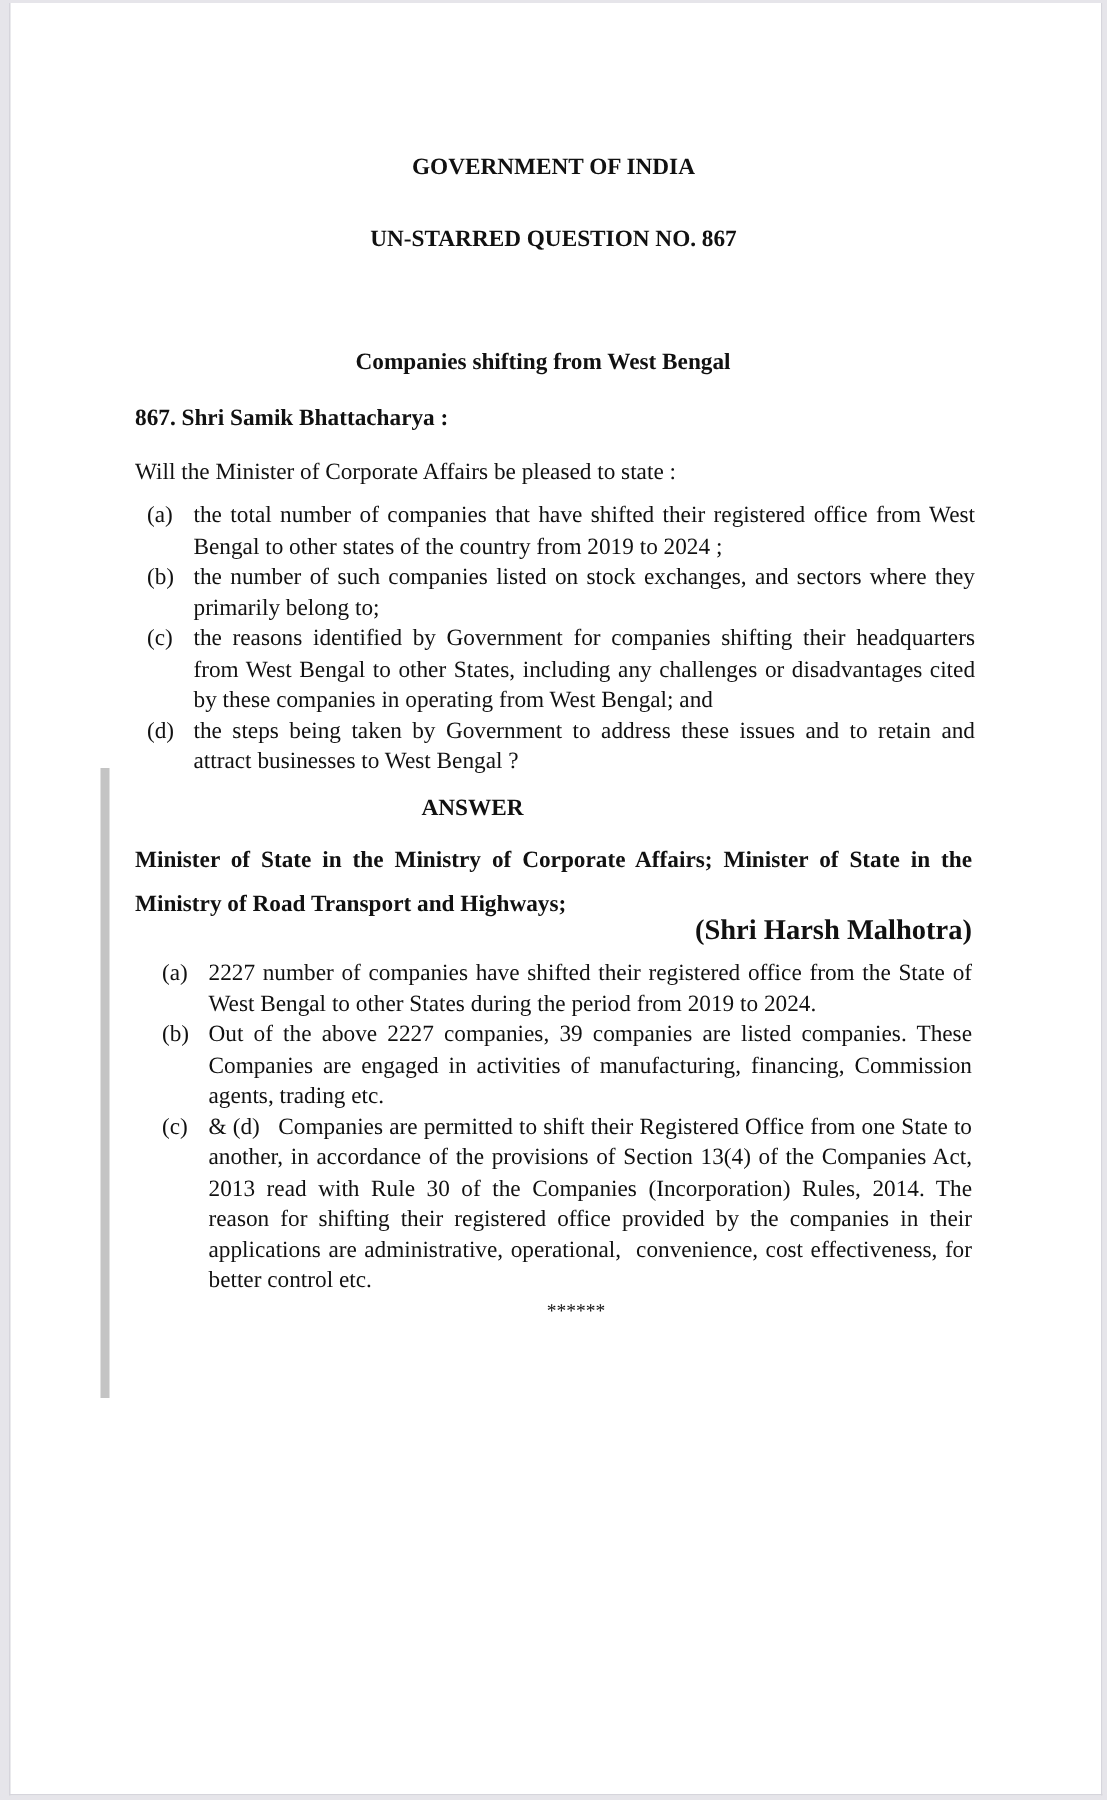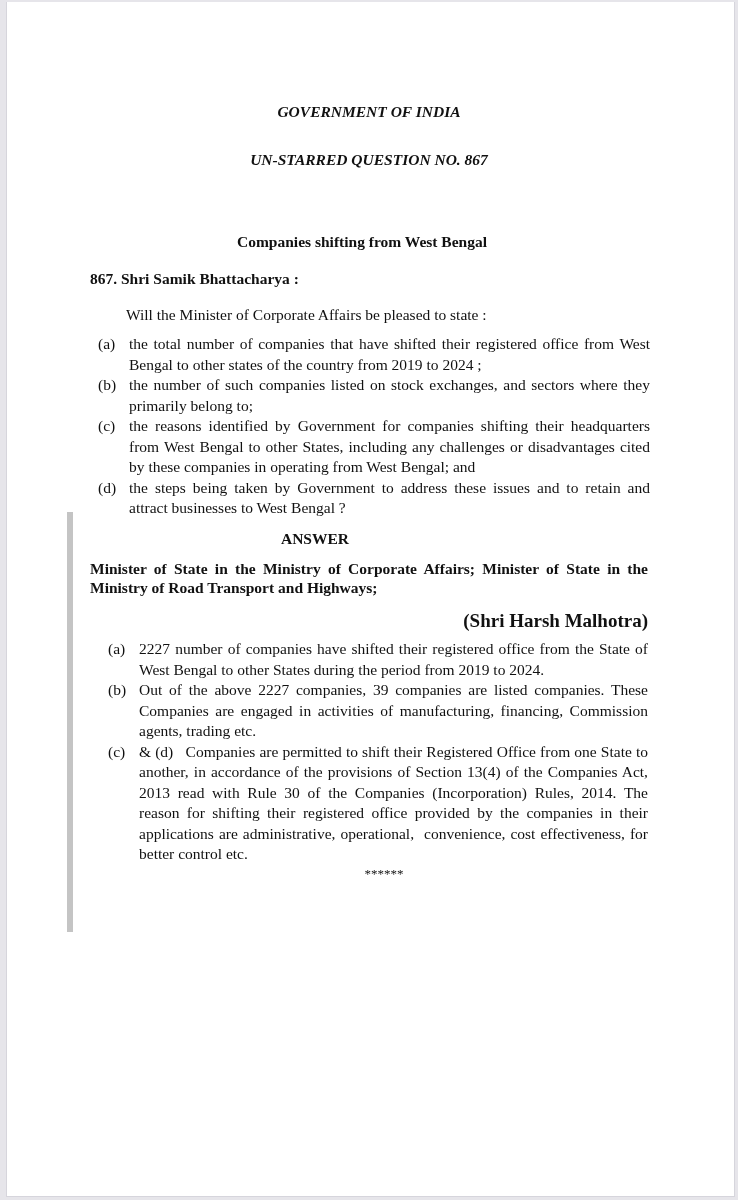--- a/index.html
+++ b/index.html
@@ -37,21 +37,21 @@
     }
     .hdr {
       position: absolute;
       left: 0;
       width: 738px;
       text-align: center;
       font-weight: bold;
       font-size: 15.5px;
       line-height: 19px;
     }
-    .hdr div { white-space: nowrap; font-style: italic; }
+    .hdr div { white-space: nowrap; }
     .hdr1 { top: 102px; }
     .hdr2 { top: 150px; }
     .subject {
       position: absolute;
       top: 233px;
       left: 0;
       width: 724px;
       text-align: center;
       font-weight: bold;
       font-size: 15.5px;
@@ -61,21 +61,20 @@
       top: 270px;
       left: 90px;
       font-weight: bold;
       font-size: 15.5px;
     }
     .intro {
       position: absolute;
       top: 306px;
       left: 90px;
       font-size: 15.5px;
-      margin-left: 36px;
     }
     .list {
       position: absolute;
       width: 552px;
       font-size: 15.5px;
       line-height: 20.5px;
     }
     .q-list { top: 334px; left: 98px; }
     .a-list { top: 639px; left: 108px; width: 540px; }
     .item {
@@ -100,21 +99,21 @@
       font-weight: bold;
       font-size: 15.5px;
     }
     .minister {
       position: absolute;
       top: 559px;
       left: 90px;
       width: 558px;
       font-weight: bold;
       font-size: 15.5px;
-      line-height: 19px;
+      line-height: 29px;
       text-align: justify;
     }
     .minister-name {
       position: absolute;
       top: 610px;
       right: 90px;
       font-weight: bold;
       font-size: 19px;
     }
     .stars {

